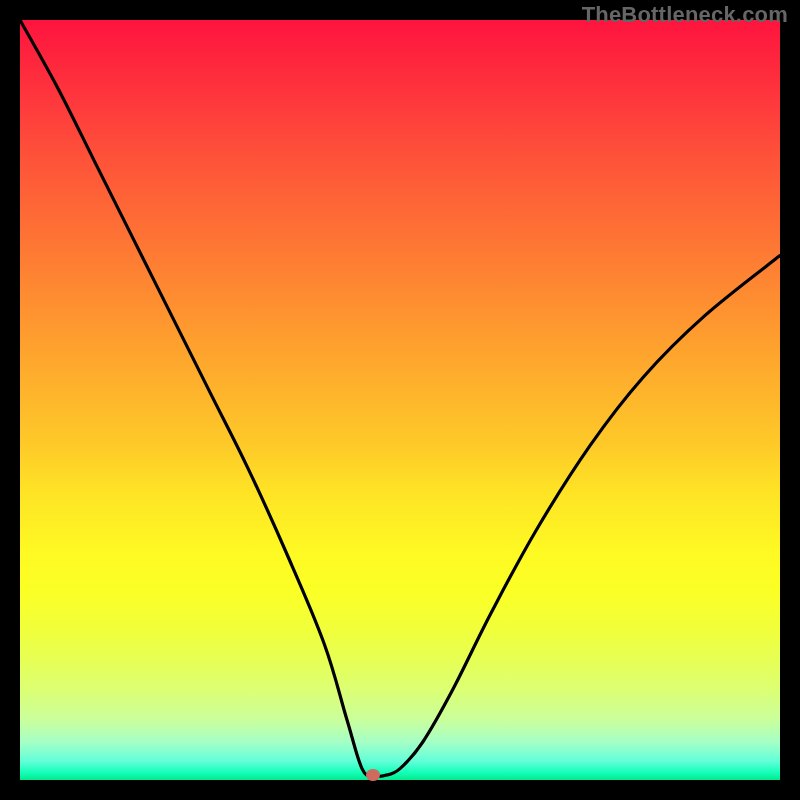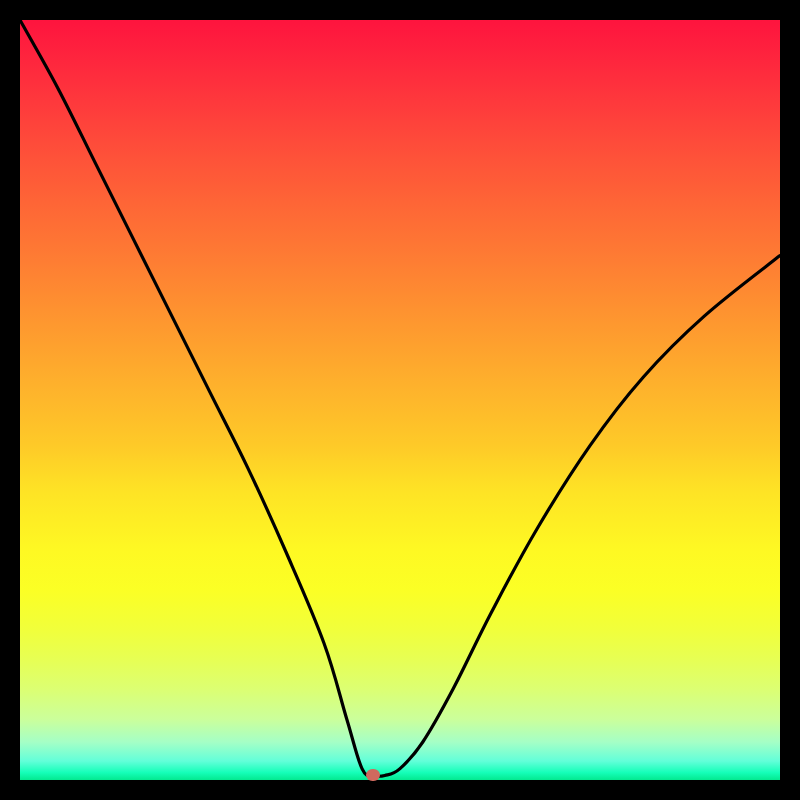--- a/index.html
+++ b/index.html
@@ -77,20 +77,21 @@
     height: 12px;
     background: #cf6a5e;
     border-radius: 50% / 55%;
     transform: translate(-50%, -50%);
   }
 </style>
 </head>
 <body>
 
 <div class="frame">
+  <div class="watermark">TheBottleneck.com</div>
 
   <div class="plot-area">
     <div class="gradient-bg"></div>
 
     <svg class="curve" viewBox="0 0 760 760" preserveAspectRatio="none">
       <path id="curve-path" fill="none" stroke="#000" stroke-width="3.2" stroke-linejoin="round" stroke-linecap="round" d="M 0.00 0.00 C 6.84 12.31, 24.32 42.41, 38.00 68.40 C 51.68 94.39, 62.32 117.04, 76.00 144.40 C 89.68 171.76, 100.32 193.04, 114.00 220.40 C 127.68 247.76, 138.32 269.04, 152.00 296.40 C 165.68 323.76, 176.32 345.04, 190.00 372.40 C 203.68 399.76, 214.32 419.67, 228.00 448.40 C 241.68 477.13, 252.32 500.54, 266.00 532.00 C 279.68 563.46, 293.06 593.10, 304.00 623.20 C 314.94 653.30, 319.96 676.63, 326.80 699.20 C 333.64 721.77, 337.21 738.48, 342.00 748.60 C 346.79 758.72, 349.30 754.21, 353.40 755.44 C 357.50 756.67, 360.01 756.67, 364.80 755.44 C 369.59 754.21, 373.16 754.62, 380.00 748.60 C 386.84 742.58, 393.22 736.36, 402.80 722.00 C 412.38 707.64, 420.89 692.06, 433.20 668.80 C 445.51 645.54, 456.15 621.53, 471.20 592.80 C 486.25 564.07, 499.02 539.30, 516.80 509.20 C 534.58 479.10, 550.85 452.96, 570.00 425.60 C 589.15 398.24, 602.68 380.46, 623.20 357.20 C 643.72 333.94, 659.38 318.29, 684.00 296.40 C 708.62 274.51, 746.32 246.54, 760.00 235.60"></path>
     </svg>
 
     <div id="marker" class="marker" style="left: 353.4px; top: 755.44px; background: rgb(207, 106, 94);"></div>
   </div>

